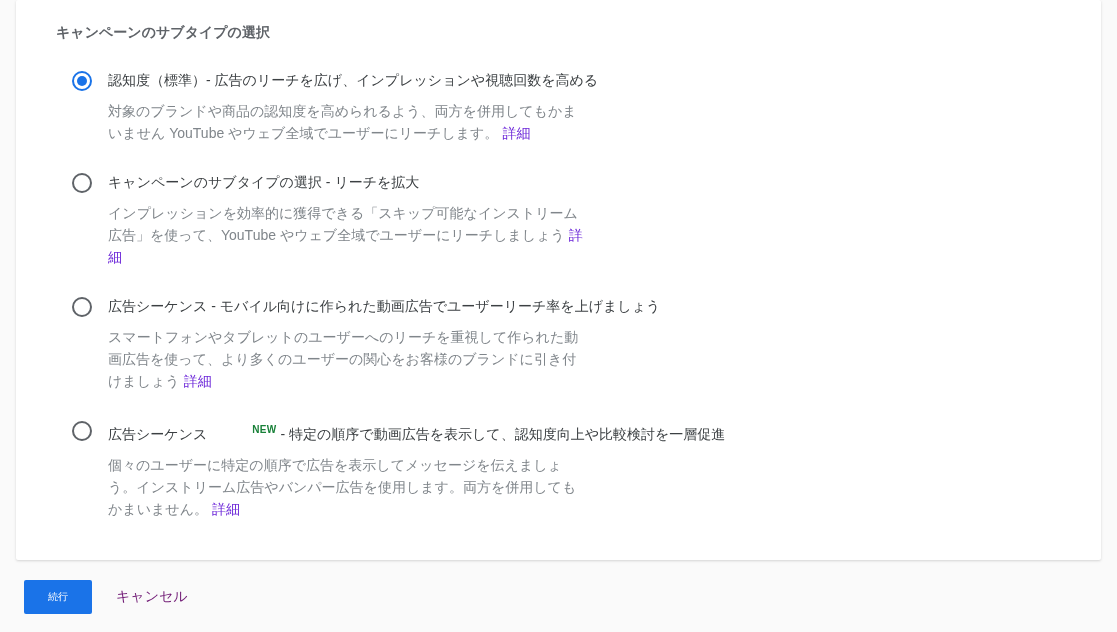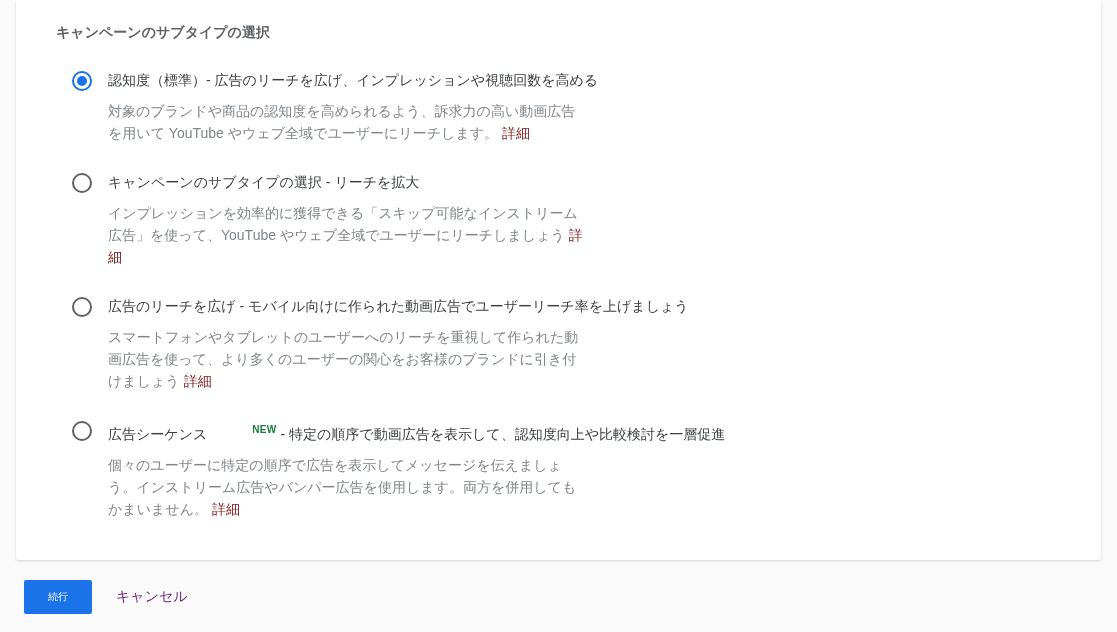--- a/index.html
+++ b/index.html
@@ -61,21 +61,21 @@
       line-height: 20px;
     }
     .option-desc {
       color: #80868b;
       font-size: 14px;
       line-height: 22px;
       margin-top: 10px;
       max-width: 480px;
     }
     .link {
-      color: #7f1d1d;
+      color: #6d28d9;
       cursor: pointer;
       margin-left: 4px;
     }
     .new-badge {
       color: #188038;
       font-size: 10px;
       font-weight: 700;
       vertical-align: super;
       letter-spacing: 0.3px;
       padding-left: 45px;
@@ -107,39 +107,39 @@
 <body>
 
 <div class="card">
   <div class="section-title">キャンペーンのサブタイプの選択</div>
 
   <div class="option-row">
     <div class="radio selected"></div>
     <div class="option-body">
       <div class="option-title">認知度（標準）- 広告のリーチを広げ、インプレッションや視聴回数を高める</div>
       <div class="option-desc">
-        <span>対象のブランドや商品の認知度を高められるよう、訴求力の高い動画広告を用いて YouTube やウェブ全域でユーザーにリーチします。</span><span class="link">詳細</span>
+        <span>対象のブランドや商品の認知度を高められるよう、両方を併用してもかまいません YouTube やウェブ全域でユーザーにリーチします。</span><span class="link">詳細</span>
       </div>
     </div>
   </div>
 
   <div class="option-row">
     <div class="radio"></div>
     <div class="option-body">
       <div class="option-title">キャンペーンのサブタイプの選択 - リーチを拡大</div>
       <div class="option-desc">
         <span>インプレッションを効率的に獲得できる「スキップ可能なインストリーム広告」を使って、YouTube やウェブ全域でユーザーにリーチしましょう</span><span class="link">詳細</span>
       </div>
     </div>
   </div>
 
   <div class="option-row">
     <div class="radio"></div>
     <div class="option-body">
-      <div class="option-title">広告のリーチを広げ - モバイル向けに作られた動画広告でユーザーリーチ率を上げましょう</div>
+      <div class="option-title">広告シーケンス - モバイル向けに作られた動画広告でユーザーリーチ率を上げましょう</div>
       <div class="option-desc">
         <span>スマートフォンやタブレットのユーザーへのリーチを重視して作られた動画広告を使って、より多くのユーザーの関心をお客様のブランドに引き付けましょう</span><span class="link">詳細</span>
       </div>
     </div>
   </div>
 
   <div class="option-row">
     <div class="radio"></div>
     <div class="option-body">
       <div class="option-title">

